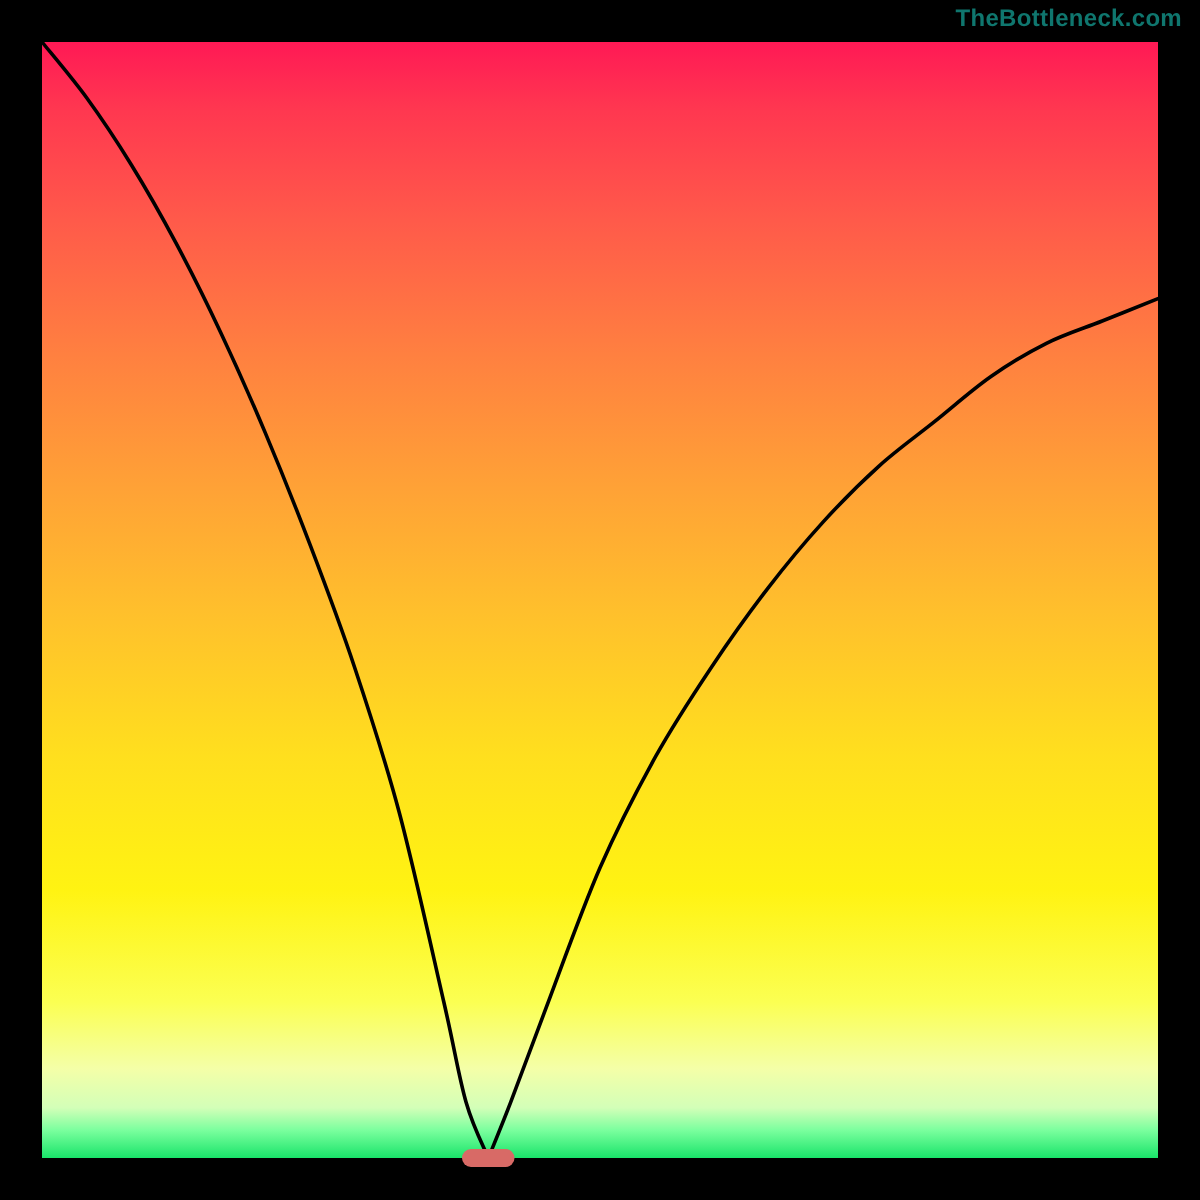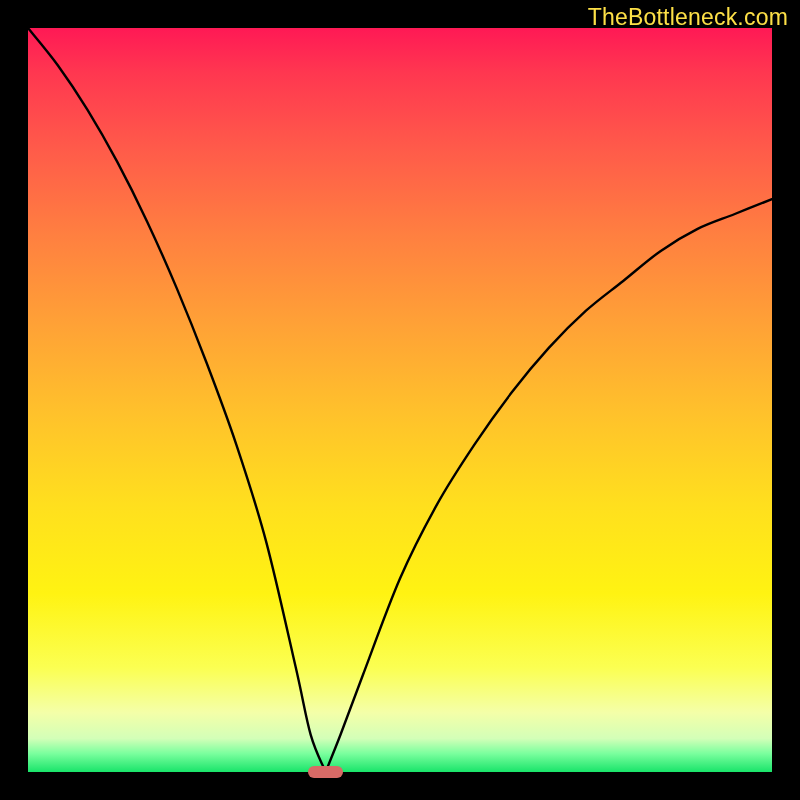--- a/index.html
+++ b/index.html
@@ -40,24 +40,24 @@
       #f4ffa8 92%,
       #d3ffb8 95.5%,
       #7bff9e 97.5%,
       #19e46a 100%
     );
   }
   .watermark {
     position: absolute;
     top: 4px;
     right: 12px;
-    color: #fde047;
-    font-size: 23px;
+    color: #0f766e;
+    font-size: 16px;
     letter-spacing: 0.2px;
-    font-weight: 400;
+    font-weight: 700;
     user-select: none;
   }
   svg.curve {
     position: absolute;
     top: 0;
     left: 0;
     width: 744px;
     height: 744px;
     overflow: visible;
   }

